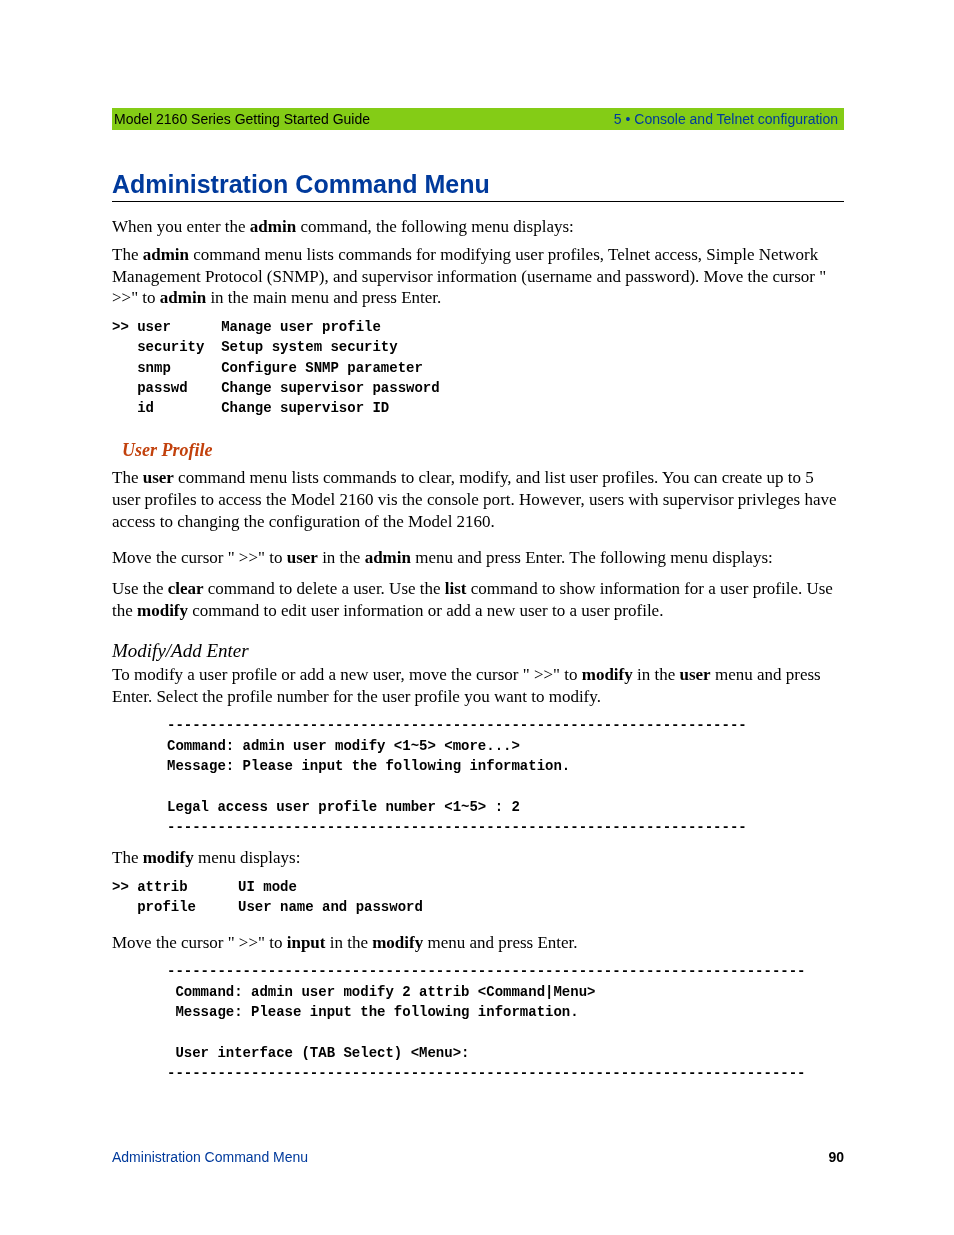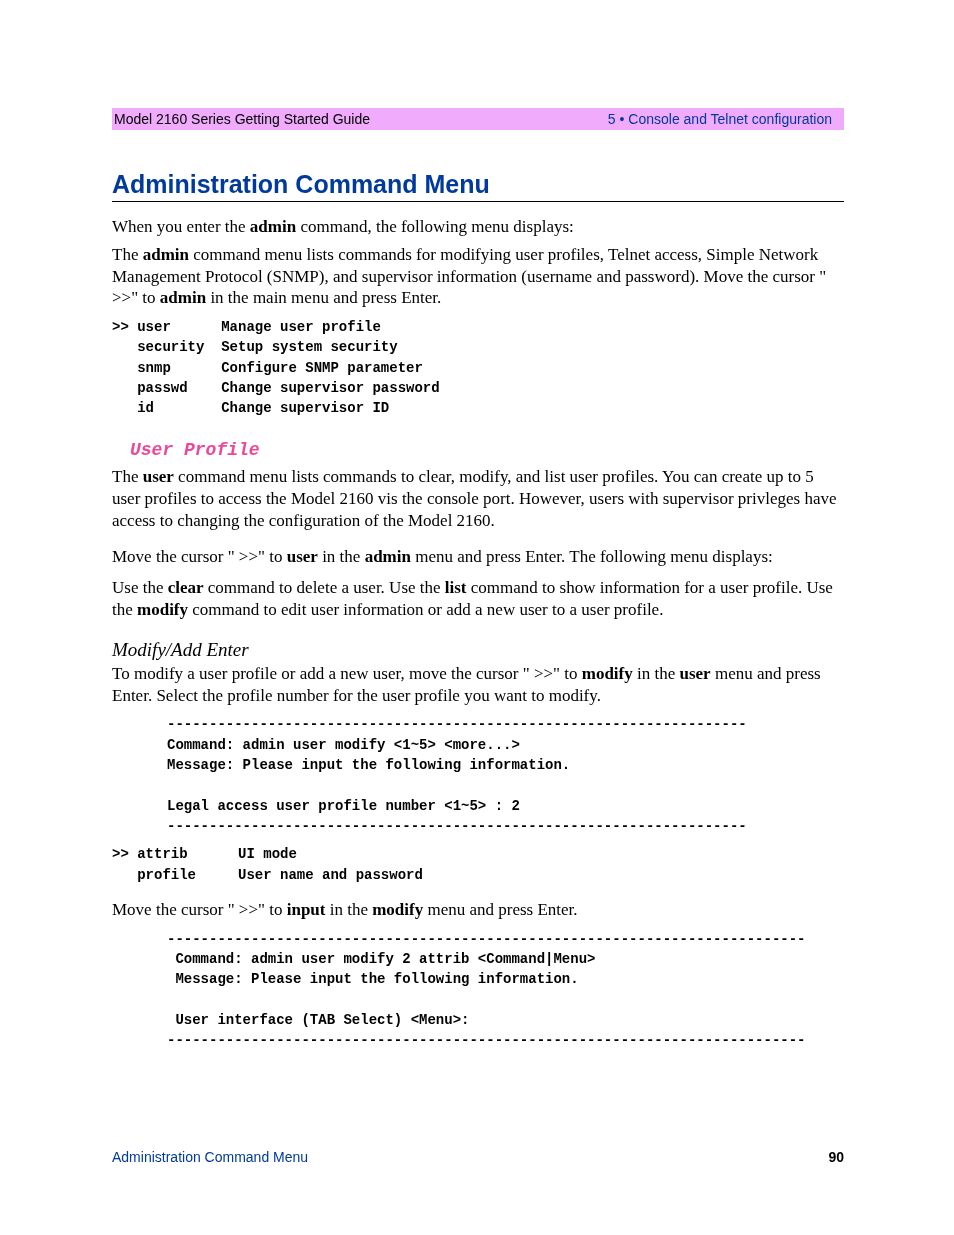--- a/index.html
+++ b/index.html
@@ -10,47 +10,47 @@
     color: #000;
   }
   .page {
     width: 954px;
     height: 1235px;
     box-sizing: border-box;
     padding: 108px 110px 40px 112px;
     position: relative;
   }
   .header-bar {
-    background: #f0abfc;
+    background: #84cc16;
     display: flex;
     justify-content: space-between;
     align-items: center;
-    padding: 3px 12px 3px 2px;
+    padding: 3px 6px 3px 2px;
     font-family: "Gill Sans", "Trebuchet MS", Arial, sans-serif;
     font-size: 14px;
     margin-bottom: 40px;
   }
   .header-left { color: #000; font-weight: 400; }
   .header-right { color: #003a9c; font-weight: normal; }
   h1.main-heading {
     font-family: "Gill Sans", "Trebuchet MS", Arial, sans-serif;
     color: #003a9c;
     font-size: 25px;
     font-weight: bold;
     margin: 0 0 2px 0;
     border-bottom: 1px solid #000;
     padding-bottom: 2px;
   }
   h2.sub-heading {
-    font-family: Liberation Mono, monospace;
-    color: #ec4899;
+    font-family: Liberation Serif, serif;
+    color: #c2410c;
     font-style: italic;
     font-weight: bold;
     font-size: 18px;
-    margin: 22px 0 0 18px;
+    margin: 22px 0 0 10px;
   }
   h3.sub-sub-heading {
     font-family: "Times New Roman", serif;
     font-style: italic;
     font-weight: 400;
     font-size: 19px;
     margin: 18px 0 0 0;
   }
   p.body {
     font-size: 17px;
@@ -127,20 +127,23 @@
     <span>To modify a user profile or add a new user, move the cursor " &gt;&gt;" to </span><b>modify</b><span> in the </span><b>user</b><span> menu and press Enter. Select the profile number for the user profile you want to modify.</span>
   </p>
 
   <pre class="console indented">---------------------------------------------------------------------
 Command: admin user modify &lt;1~5&gt; &lt;more...&gt;
 Message: Please input the following information.
 
 Legal access user profile number &lt;1~5&gt; : 2
 ---------------------------------------------------------------------</pre>
 
+  <p class="body" style="margin-top:10px">
+    <span>The </span><b>modify</b><span> menu displays:</span>
+  </p>
 
   <pre class="console">&gt;&gt; attrib      UI mode
    profile     User name and password</pre>
 
   <p class="body" style="margin-top:14px">
     <span>Move the cursor " &gt;&gt;" to </span><b>input</b><span> in the </span><b>modify</b><span> menu and press Enter.</span>
   </p>
 
   <pre class="console indented">----------------------------------------------------------------------------
  Command: admin user modify 2 attrib &lt;Command|Menu&gt;

